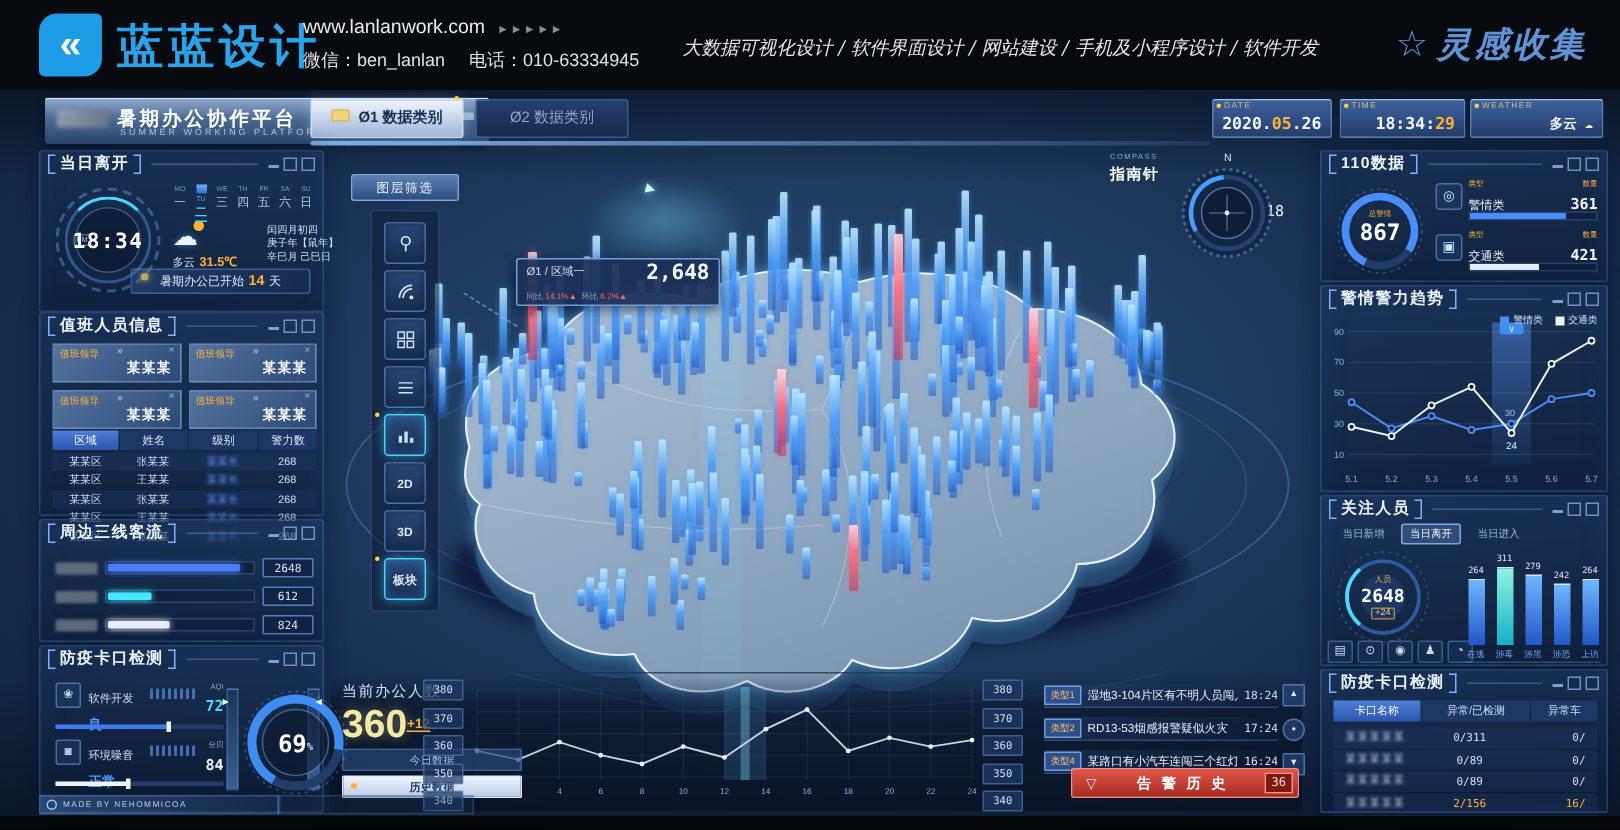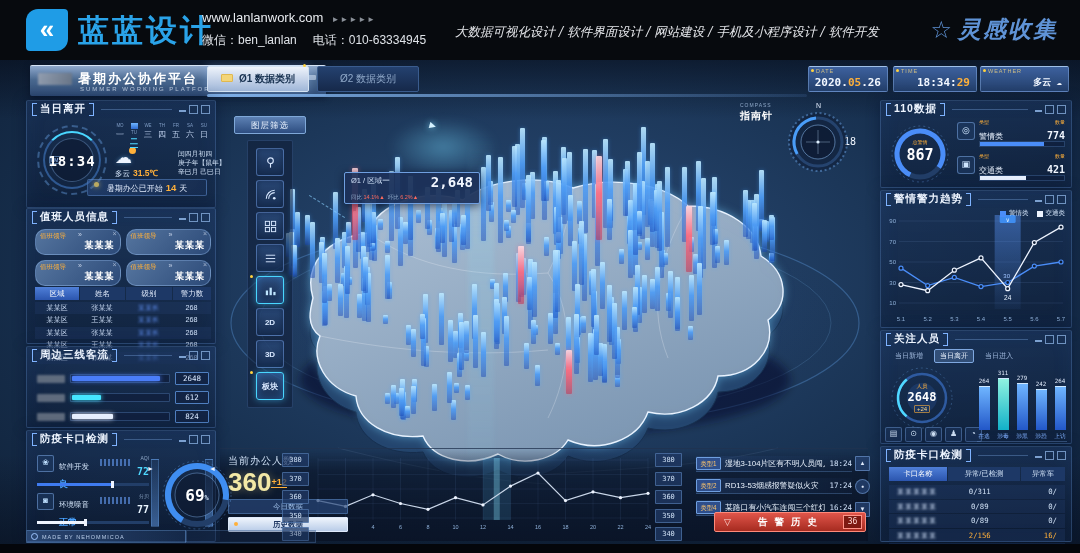--- a/index.html
+++ b/index.html
@@ -66,21 +66,21 @@
   .wxrow{position:absolute;left:88px;top:48px;width:118px;display:flex;gap:6px;}
   .cloud{font-size:17px;color:#eef4ff;line-height:18px;text-shadow:0 0 4px rgba(120,200,255,.5);}
   .sun{position:absolute;left:14px;top:-2px;width:7px;height:7px;background:#ffb03a;border-radius:50%;z-index:-1;}
   .wxtxt{font-size:7.5px;color:#cfe0f5;margin-top:10px;}
   .wxtxt b{color:#ffb03a;margin-left:3px;font-size:8.5px;}
   .lunar{font-size:6.8px;color:#cfe0f5;line-height:9px;}
   .notice{position:absolute;left:60px;top:78px;width:118px;height:15px;border:1px solid rgba(110,160,230,.4);background:linear-gradient(90deg,rgba(60,100,170,.35),rgba(30,55,100,.35));text-align:center;line-height:15px;font-size:8px;color:#dfe9fa;border-radius:2px;}
   .notice b{color:#ffb03a;margin:0 3px;font-size:9.5px;}
   
   #dutycards{position:absolute;left:8px;top:20px;width:176px;display:grid;grid-template-columns:1fr 1fr;gap:5px;}
-  .dcard{position:relative;height:24px;background:linear-gradient(135deg,#55759f,#2c4a78);border:1px solid rgba(150,190,240,.4);border-radius:10px;}
+  .dcard{position:relative;height:24px;background:linear-gradient(135deg,#55759f,#2c4a78);border:1px solid rgba(150,190,240,.4);border-radius:0;}
   .drole{position:absolute;left:4px;top:2px;font-size:6.5px;color:#ffb03a;}
   .dmore{position:absolute;left:42px;top:1px;font-size:7px;color:#dfe9fa;opacity:.8;}
   .dx{position:absolute;right:3px;top:0;font-size:7px;color:#dfe9fa;opacity:.6;}
   .dname{position:absolute;right:5px;bottom:2px;font-size:9px;color:#fff;font-weight:bold;letter-spacing:1px;}
   #dutyhead{position:absolute;left:8px;top:78px;width:176px;display:flex;gap:1px;}
   .dhc{height:13px;line-height:13px;font-size:7.5px;color:#dfe9fa;background:#1d3866;text-align:center;}
   .dhc.act{background:linear-gradient(#4f7fd8,#2b55ae);color:#fff;}
   .dhc:nth-child(1){width:44px;}.dhc:nth-child(2){width:45px;}.dhc:nth-child(3){width:46px;}.dhc:nth-child(4){width:38px;}
   #dutyrows{position:absolute;left:8px;top:93px;width:176px;}
   .dtr{display:flex;height:12.4px;line-height:12.4px;}
@@ -827,21 +827,21 @@
         <span class="eval"><span class="eu">AQI</span><span class="ev" style="color:#4fd8ff;">72</span></span>
       </div>
       <div class="eslider" style="top:52px;">
           <i style="width:66%;background:#3f7bf0;"></i>
           <u style="left:66%;"></u>
         </div>
       <div class="erow" style="top:62px;width:112px;">
         <span class="eico">◙</span>
         <span class="ecol"><span class="el1">环境噪音</span><br><span class="el2">正常</span></span>
         <span class="edots"></span>
-        <span class="eval"><span class="eu">分贝</span><span class="ev">77</span></span>
+        <span class="eval"><span class="eu">分贝</span><span class="ev">84</span></span>
       </div>
       <div class="eslider" style="top:90px;">
           <i style="width:42%;background:#eef4ff;"></i>
           <u style="left:42%;"></u>
         </div>
       <span class="vstrip" style="left:124px;"></span>
       <span class="vstrip" style="left:178px;"></span>
       <div class="egauge" style="left:132px;">
         <svg width="76" height="76" viewBox="0 0 76 76">
           <circle cx="38" cy="38" r="34" fill="none" stroke="rgba(110,170,240,.35)" stroke-width="1" stroke-dasharray="2 3"></circle>
@@ -983,21 +983,21 @@
           <circle cx="31" cy="31" r="23" fill="none" stroke="#223e68" stroke-width="5"></circle>
           <circle cx="31" cy="31" r="23" fill="none" stroke="#4a8df8" stroke-width="5" stroke-dasharray="112 33" transform="rotate(115 31 31)"></circle>
         </svg>
         <span class="gl">总警情</span>
         <span class="gv">867</span>
       </div>
       <div id="items110">
           <div class="itm">
             <span class="iico">◎</span>
             <div class="icol"><span class="ismall">类型</span><span class="iname">警情类</span></div>
-            <div class="ival"><span class="ismall">数量</span><span class="inum">774</span></div>
+            <div class="ival"><span class="ismall">数量</span><span class="inum">361</span></div>
             <div class="ibar">
               <i class="ifill" style="width: 76%; background: rgb(74, 141, 248);"></i>
             </div>
           </div>
           <div class="itm">
             <span class="iico">▣</span>
             <div class="icol"><span class="ismall">类型</span><span class="iname">交通类</span></div>
             <div class="ival"><span class="ismall">数量</span><span class="inum">421</span></div>
             <div class="ibar">
               <i class="ifill" style="width: 55%; background: rgb(232, 240, 255);"></i>

